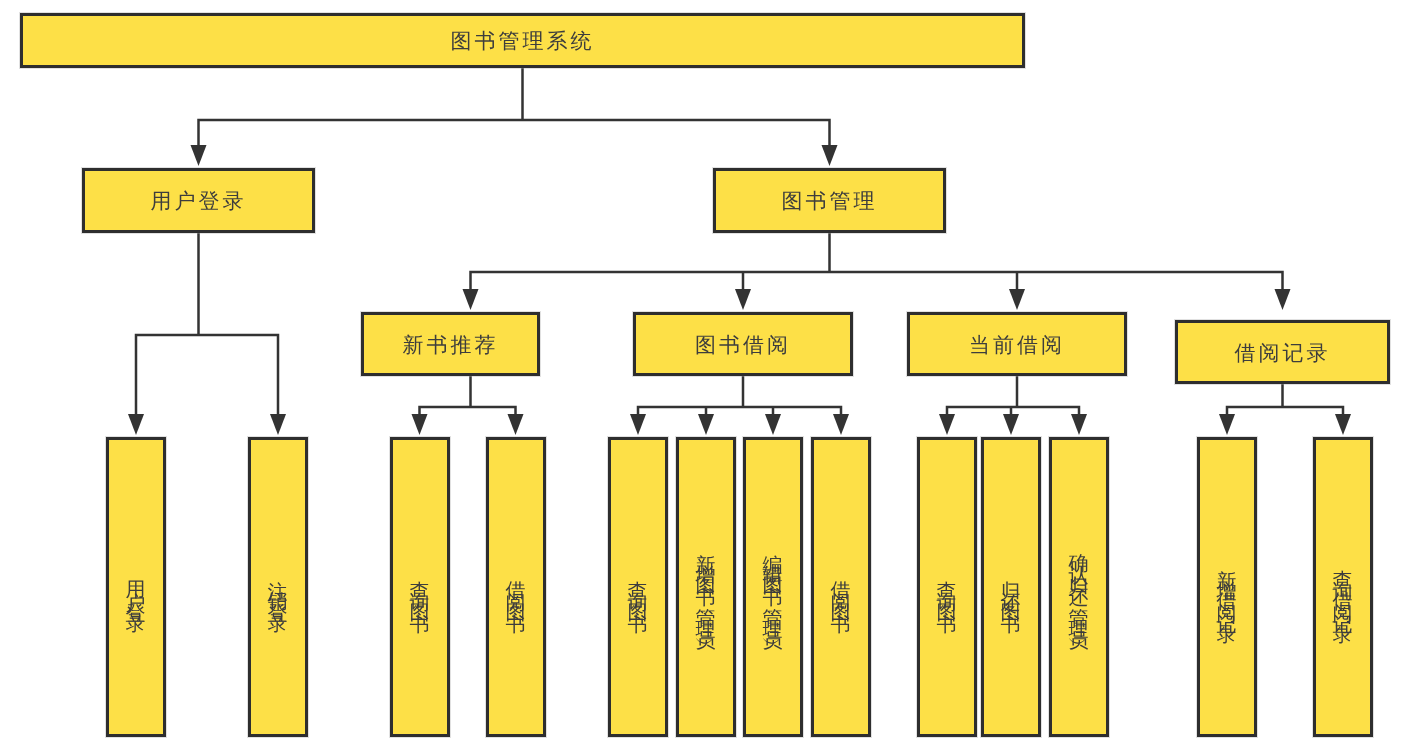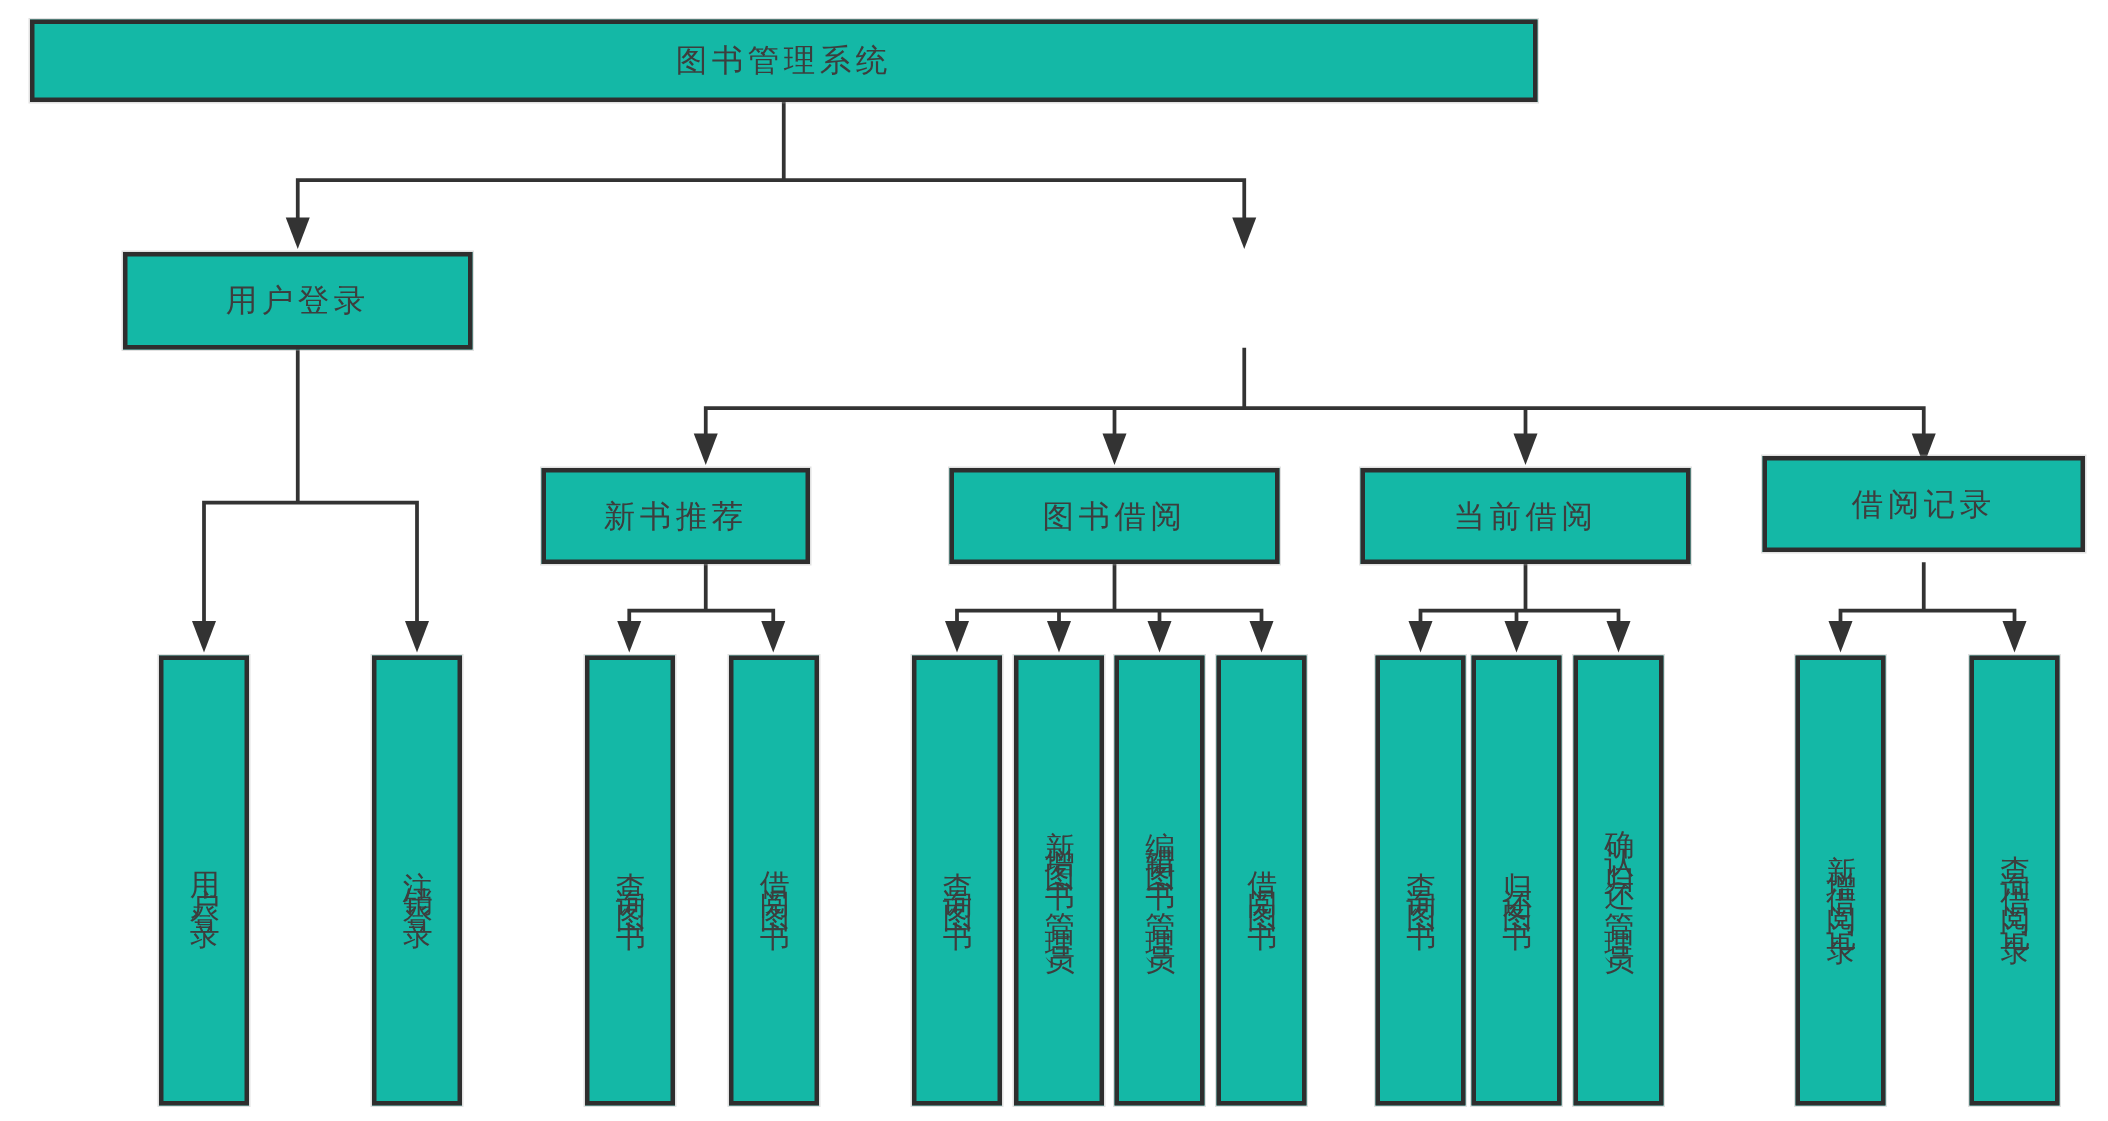--- a/index.html
+++ b/index.html
@@ -19,21 +19,21 @@
   }
   svg.connectors path {
     fill: none;
     stroke: #333333;
     stroke-width: 2.5;
     stroke-linecap: square;
   }
   svg.connectors polygon { fill: #333333; }
   .box {
     position: absolute;
-    background: #14b8a6;
+    background: #fde047;
     border: 3px solid #2e2e2e;
     box-shadow: 0 0 0 1px rgba(170,170,170,0.35);
     display: flex;
     align-items: center;
     justify-content: center;
     color: #3d3d3d;
   }
   .hlabel {
     font-size: 21px;
     letter-spacing: 3px;
@@ -120,31 +120,34 @@
     <polygon points="1343,435 1335,414 1351,414"></polygon>
   </svg>
 
   <div class="box" style="left:20px;top:13px;width:1005px;height:55px">
     <span class="hlabel">图书管理系统</span>
   </div>
 
   <div class="box" style="left:82px;top:168px;width:233px;height:65px">
     <span class="hlabel">用户登录</span>
   </div>
+  <div class="box" style="left:713px;top:168px;width:233px;height:65px">
+    <span class="hlabel">图书管理</span>
+  </div>
 
   <div class="box" style="left:361px;top:312px;width:179px;height:64px">
     <span class="hlabel">新书推荐</span>
   </div>
   <div class="box" style="left:907px;top:312px;width:220px;height:64px">
     <span class="hlabel">当前借阅</span>
   </div>
   <div class="box" style="left:633px;top:312px;width:220px;height:64px">
     <span class="hlabel">图书借阅</span>
   </div>
-  <div class="box" style="left:1175px;top:304px;width:215px;height:64px">
+  <div class="box" style="left:1175px;top:320px;width:215px;height:64px">
     <span class="hlabel">借阅记录</span>
   </div>
 
   <div class="box leaf" style="left:106px">
     <span class="vlabel">用户登录</span>
   </div>
   <div class="box leaf" style="left:248px">
     <span class="vlabel">注销登录</span>
   </div>
 

